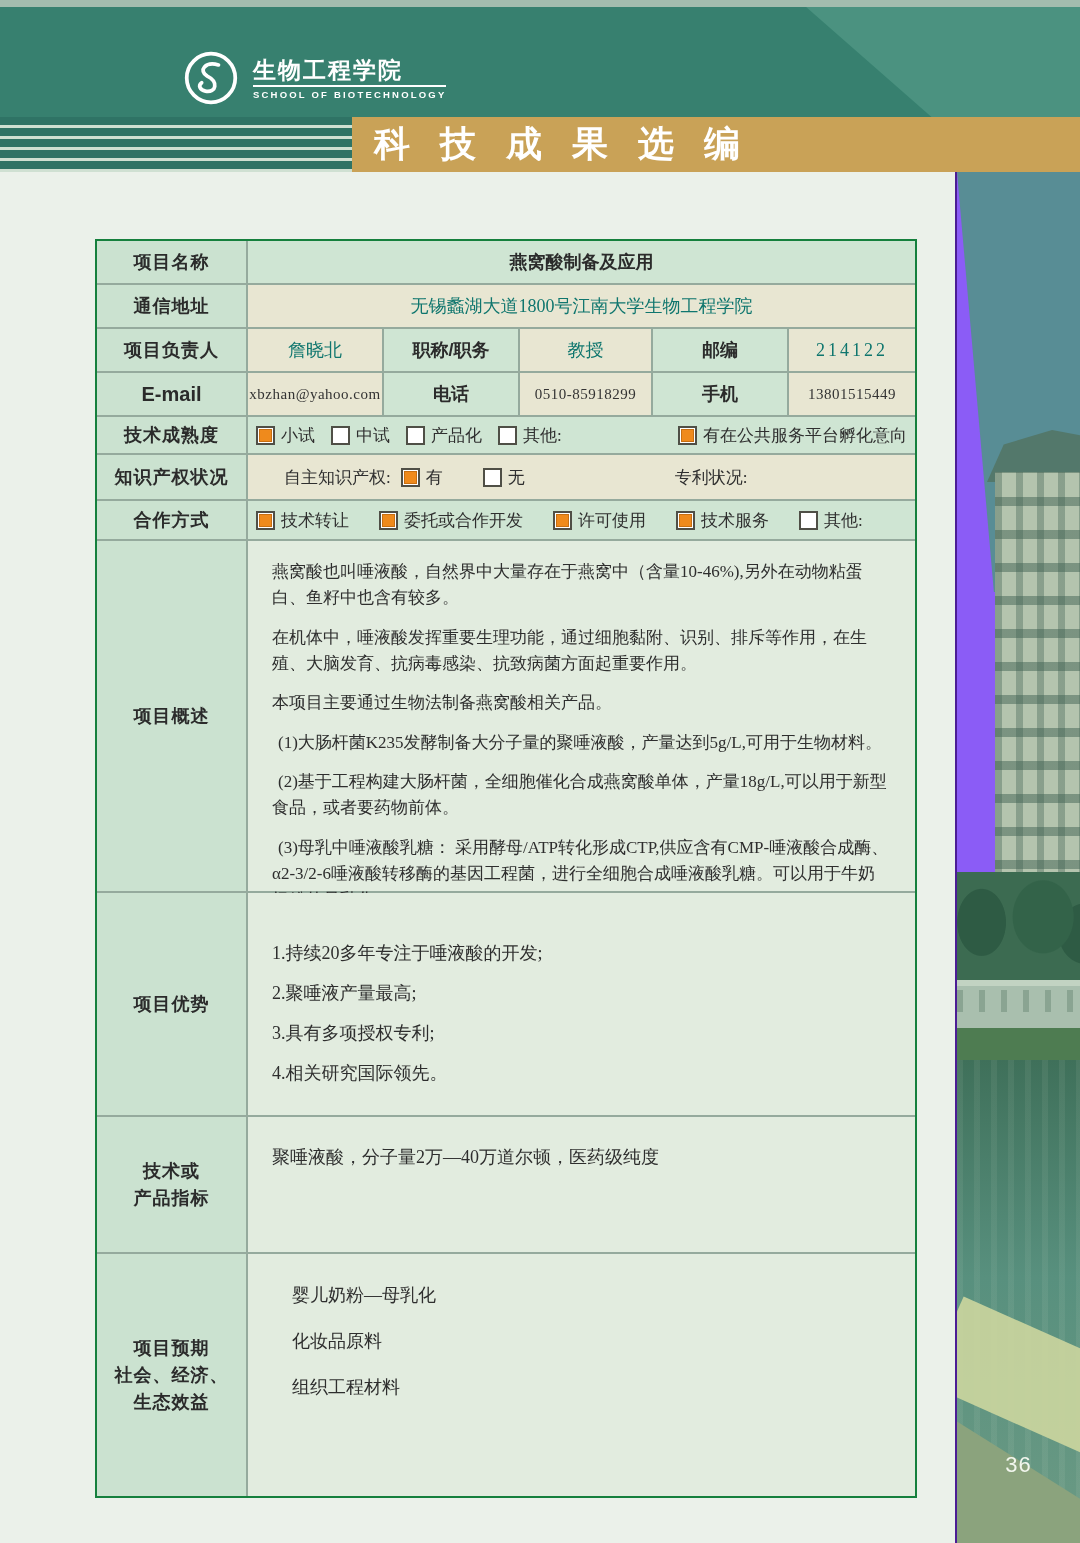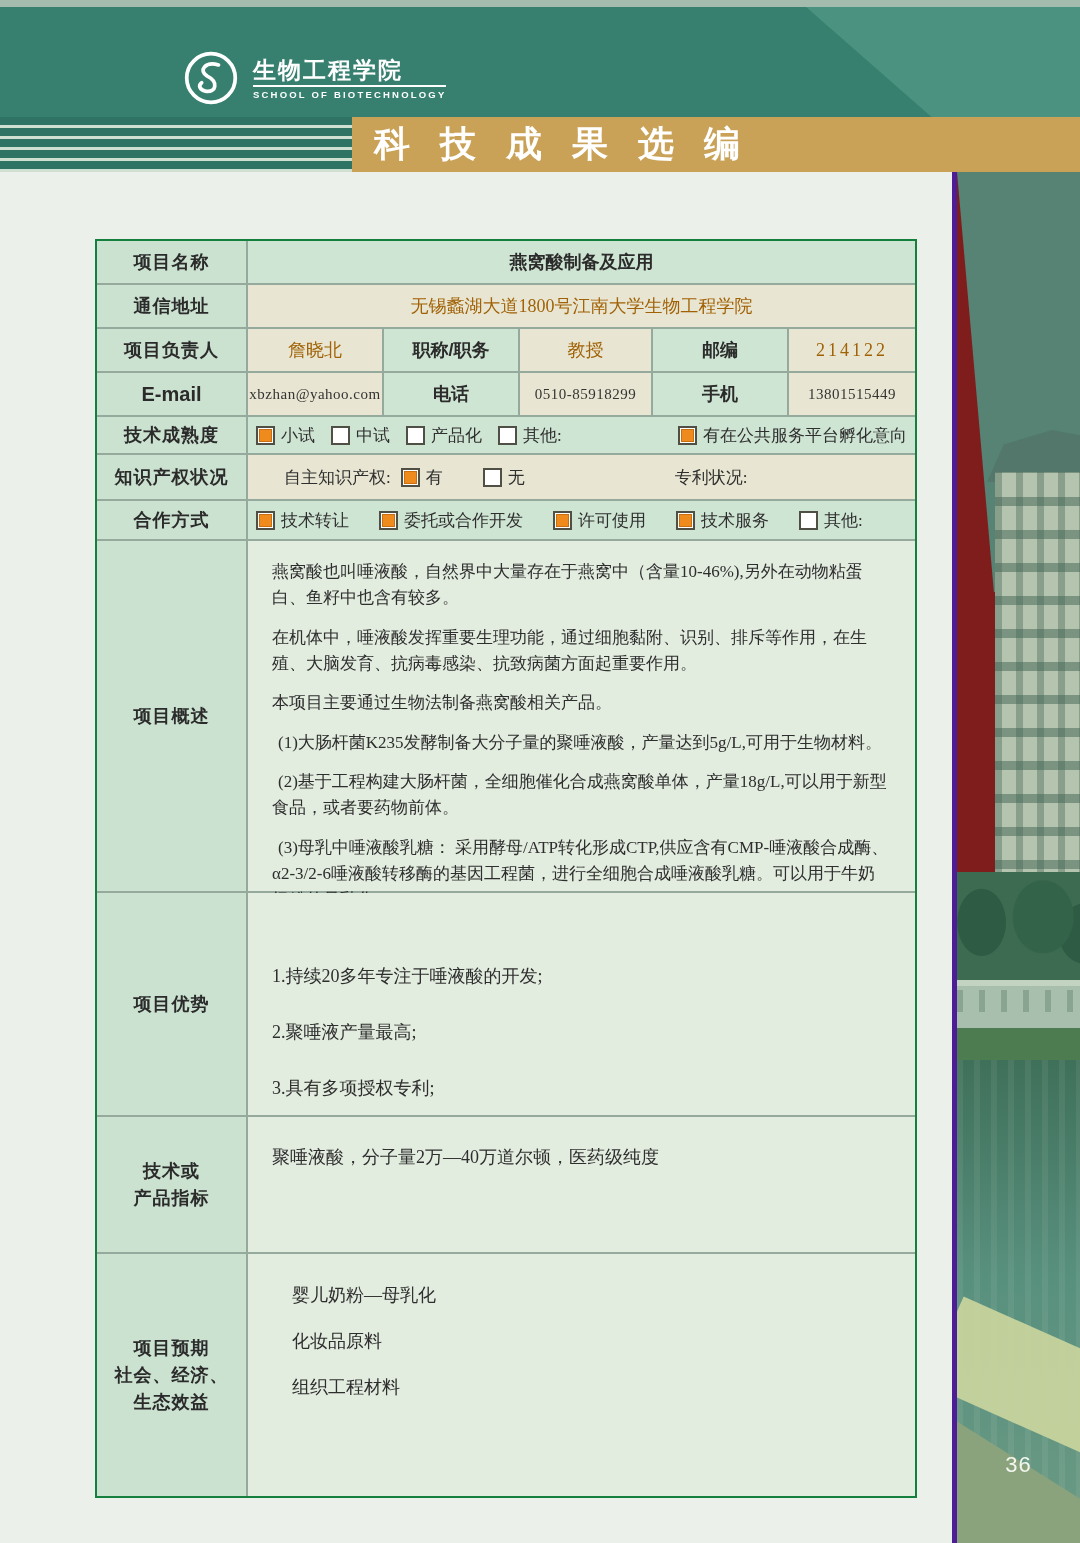--- a/index.html
+++ b/index.html
@@ -18,21 +18,21 @@
 
   
   .logo{position:absolute;left:183px;top:50px;display:flex;align-items:center;color:#ffffff;}
   .logo-badge{width:56px;height:56px;margin-right:14px;}
   .logo-texts{display:flex;flex-direction:column;}
   .logo-cn{font-family:"DejaVu Serif",serif;font-weight:bold;font-size:23px;letter-spacing:2px;line-height:26px;}
   .logo-en{font-size:9.5px;letter-spacing:2.2px;border-top:2px solid #ffffff;padding-top:2px;margin-top:2px;font-weight:bold;}
 
   
   .sidebar{position:absolute;right:0;top:172px;width:123px;height:1371px;overflow:hidden;
-    background:#7f1d1d;border-left:5px solid #4c1d95;}
+    background:#8b5cf6;border-left:2px solid #4c1d95;}
   .sb-sky-light{position:absolute;left:0;top:0;width:100%;height:420px;background:#4f9584;
     clip-path:polygon(100% 0,100% 100%,30% 100%,0 0);opacity:.85;}
   .sb-building{position:absolute;left:38px;top:300px;width:85px;height:430px;
     background:
       repeating-linear-gradient(0deg,rgba(66,99,84,.50) 0 9px,rgba(0,0,0,0) 9px 33px),
       repeating-linear-gradient(90deg,rgba(66,99,84,.38) 0 7px,rgba(0,0,0,0) 7px 21px),
       #b4c4ae;}
   .sb-roof{position:absolute;left:30px;top:258px;width:93px;height:52px;background:#53786b;
     clip-path:polygon(18% 28%,70% 0,100% 10%,100% 100%,0 100%);}
   .sb-trees{position:absolute;left:0;top:700px;width:100%;height:112px;
@@ -66,21 +66,21 @@
   .label-cell{width:149px;flex:none;background:#cbe2d0;color:#2b2b2b;font-weight:bold;font-size:18px;
     letter-spacing:1px;text-align:center;flex-direction:column;line-height:27px;}
   .mint{background:#cfe5d3;}
   .cream{background:#e8e6d2;}
   .pale{background:#e2ecdf;}
   .serif{font-family:"Liberation Serif","DejaVu Serif",serif;}
   .w136{width:136px;flex:none;}
   .w133{width:133px;flex:none;}
   .grow{flex:1 1 auto;}
   .boldsans{font-weight:bold;font-size:18px;color:#2b2b2b;}
-  .val{font-size:18px;color:#a16207;}
+  .val{font-size:18px;color:#0f766e;}
   .val-sm{font-size:15px;color:#333;letter-spacing:.5px;}
 
   .h42{height:42px;} .h36{height:36px;} .h44{height:44px;} .h38{height:38px;}
   .h350{height:350px;} .h222{height:222px;} .h135{height:135px;} .h242{height:242px;}
 
   
   .cb{display:inline-block;width:15px;height:15px;border:2px solid #4f4f46;background:#ffffff;
     margin-right:6px;vertical-align:-3px;flex:none;position:relative;}
   .cb.on:after{content:"";position:absolute;inset:1px;background:#ef8a1c;border:1px solid #c76f12;}
   .opt{display:inline-flex;align-items:center;font-family:"Liberation Serif","DejaVu Serif",serif;
@@ -91,21 +91,21 @@
   
   .content-cell{align-items:flex-start;justify-content:flex-start;flex-direction:column;
     padding:18px 24px;box-sizing:border-box;}
   .para{font-family:"Liberation Serif","DejaVu Serif",serif;font-size:17px;color:#2e2e2e;
     line-height:1.55;margin:0 0 13px 0;}
   .para.indent{text-indent:6px;}
   .adv-line{font-family:"Liberation Serif","DejaVu Serif",serif;font-size:18px;color:#2e2e2e;line-height:40px;}
   .ben-line{font-family:"Liberation Serif","DejaVu Serif",serif;font-size:18px;color:#2e2e2e;line-height:46px;}
   .ind-line{font-family:"Liberation Serif","DejaVu Serif",serif;font-size:18px;color:#2e2e2e;line-height:28px;}
   .pad-top26{padding-top:26px;}
-  .pad-top40{padding-top:63px;gap:16px;}
+  .pad-top40{padding-top:40px;}
 </style>
 </head>
 <body>
 
 <div class="header">
   <div class="header-topstrip"></div>
   <div class="header-diagonal"></div>
   <div class="stripe-band"></div>
 
   <div class="logo">

